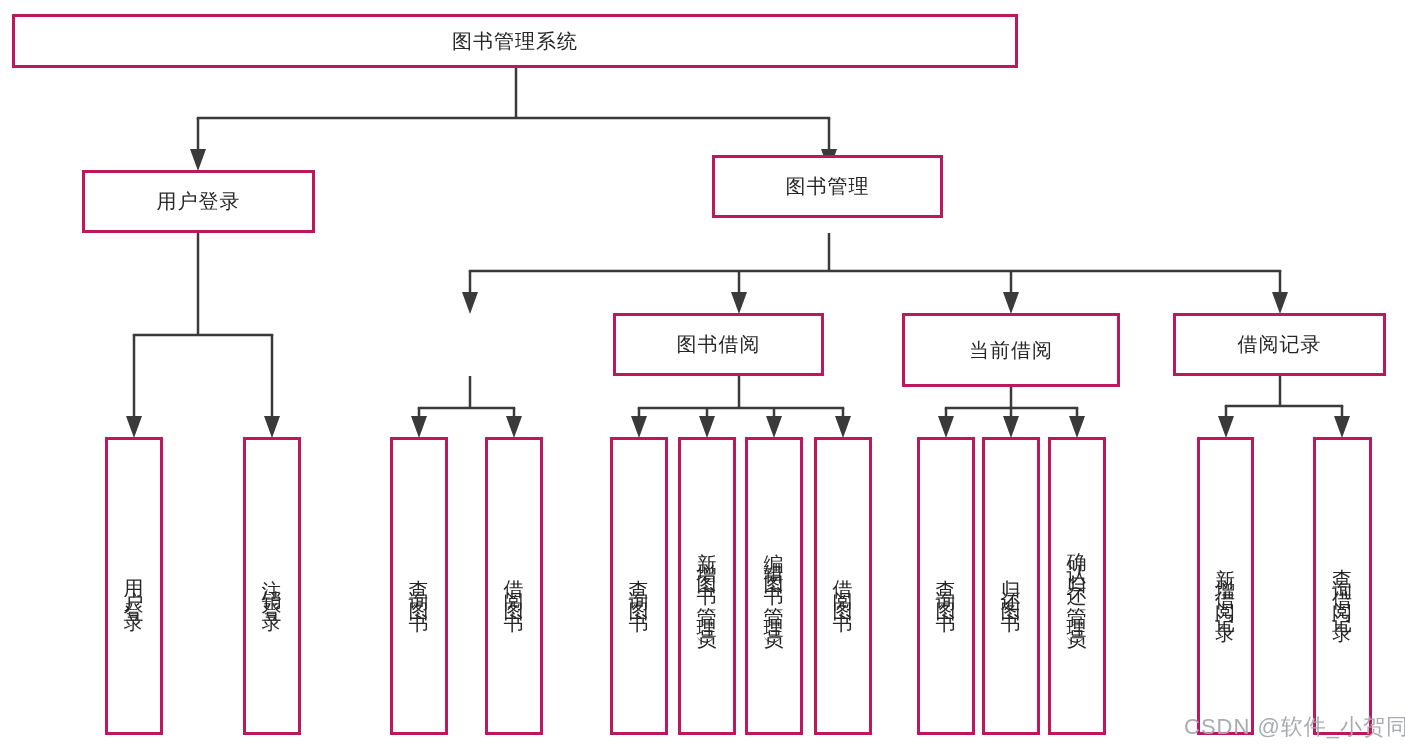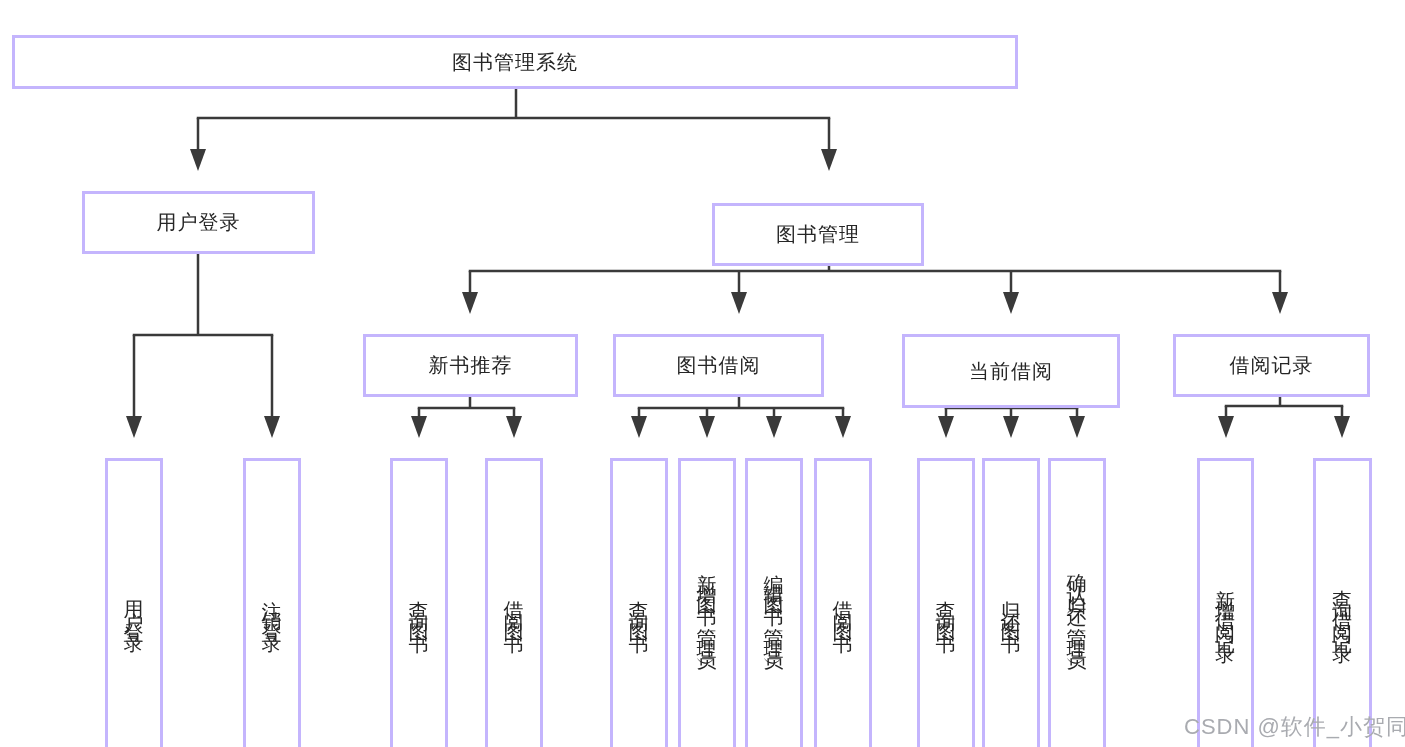--- a/index.html
+++ b/index.html
@@ -3,23 +3,22 @@
 <meta charset="utf-8">
 <style>
   html,body{margin:0;padding:0;background:#ffffff;}
   .canvas{
     position:relative;width:1405px;height:747px;background:#ffffff;
     font-family:"Liberation Sans","DejaVu Sans",sans-serif;overflow:hidden;
   }
   svg.wires{position:absolute;left:0;top:0;pointer-events:none;}
   .box{
     position:absolute;box-sizing:border-box;background:#ffffff;
-    border:3px solid #c4b5fd;display:flex;align-items:center;justify-content:center;
+    border:3px solid #be185d;display:flex;align-items:center;justify-content:center;
     color:#262626;
-    margin-top:21px;
   }
   .box.h{font-size:20px;letter-spacing:1px;white-space:nowrap;}
   .box.h.root{font-size:20px;}
   .box.v span{
     writing-mode:vertical-rl;text-orientation:mixed;
     font-size:20px;line-height:1;letter-spacing:11px;white-space:nowrap;
   }
   .watermark{
     position:absolute;left:1184px;top:712px;font-size:22px;color:#a9abb0;
     letter-spacing:1px;white-space:nowrap;
@@ -85,34 +84,31 @@
       <polygon points="1334,416 1350,416 1342,438" fill="#3a3a3a"></polygon>
     </svg>
 
   <div class="box h root" style="left:12px;top:14px;width:1006px;height:54px">
     <span>图书管理系统</span>
   </div>
 
   <div class="box h" style="left:82px;top:170px;width:233px;height:63px">
     <span>用户登录</span>
   </div>
-  <div class="box h" style="left:712px;top:182px;width:212px;height:63px">
+  <div class="box h" style="left:712px;top:155px;width:231px;height:63px">
     <span>图书管理</span>
   </div>
 
-  <div class="box h" style="left:363px;top:313px;width:215px;height:63px">
-    <span>新书推荐</span>
-  </div>
   <div class="box h" style="left:613px;top:313px;width:211px;height:63px">
     <span>图书借阅</span>
   </div>
   <div class="box h" style="left:902px;top:313px;width:218px;height:74px">
     <span>当前借阅</span>
   </div>
-  <div class="box h" style="left:1173px;top:313px;width:197px;height:63px">
+  <div class="box h" style="left:1173px;top:313px;width:213px;height:63px">
     <span>借阅记录</span>
   </div>
 
   <div class="box v" style="left:105px;top:437px;width:58px;height:298px">
     <span>用户登录</span>
   </div>
   <div class="box v" style="left:243px;top:437px;width:58px;height:298px">
     <span>注销登录</span>
   </div>
 

